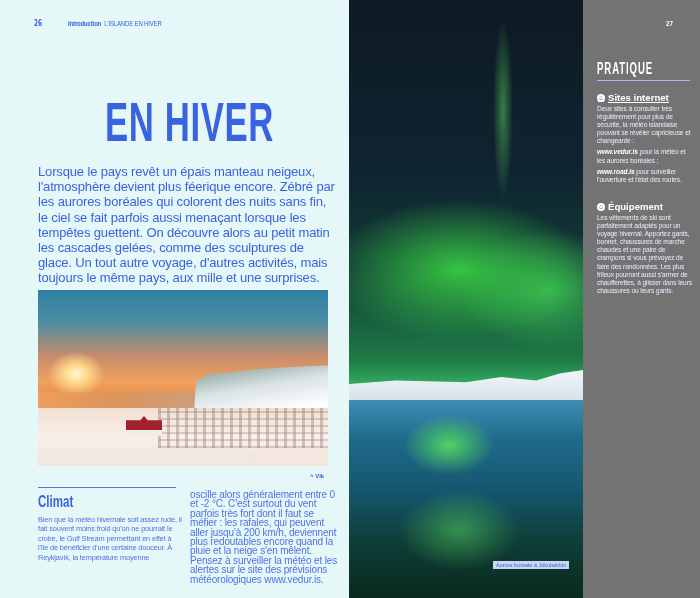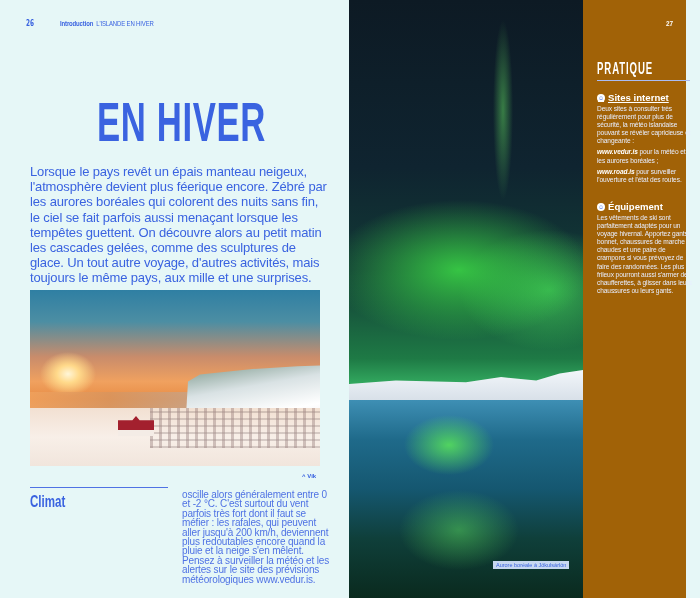--- a/index.html
+++ b/index.html
@@ -4,21 +4,21 @@
 <style>
   * { box-sizing: border-box; margin: 0; padding: 0; }
   html, body { width: 700px; height: 598px; overflow: hidden; }
   body {
     position: relative;
     background: #e6f7f7;
     font-family: "Liberation Sans", sans-serif;
     color: #3a63e0;
   }
   .page-left {
-    position: absolute; left: 0; top: 0; width: 412px; height: 598px;
+    position: absolute; left: 8px; top: 0; width: 412px; height: 598px;
     background: #e6f7f7;
     text-decoration: underline;
   }
   .folio-left {
     position: absolute; left: 26px; top: 19px;
     font-family: "DejaVu Sans Condensed", "DejaVu Sans", sans-serif;
     font-size: 8px; font-weight: bold; color: #3a63e0;
     transform: scaleX(0.8); transform-origin: left;
   }
   .running-head {
@@ -121,22 +121,22 @@
       radial-gradient(ellipse 45px 30px at 100px 45px, rgba(90,230,90,0.85), rgba(0,0,0,0) 100%),
       radial-gradient(ellipse 60px 40px at 110px 130px, rgba(90,220,90,0.5), rgba(0,0,0,0) 100%),
       linear-gradient(180deg, #3e8fb4 0%, #1f6a8a 20%, #155770 45%, #0f3f3a 70%, #0a2a1e 100%);
   }
   .aurora-caption {
     position: absolute; left: 493px; top: 561px;
     background: #c7d8f0; color: #3a63e0;
     font-size: 5.5px; padding: 1px 3px; white-space: nowrap;
   }
   .sidebar {
-    position: absolute; left: 583px; top: 0; width: 103px; height: 598px;
-    background: #a16207; color: #ffffff; padding-left: 48px;
+    position: absolute; left: 583px; top: 0; width: 117px; height: 598px;
+    background: #737373; color: #ffffff; padding-left: 48px;
   }
   .folio-right {
     position: absolute; left: 83px; top: 19px;
     font-size: 8px; font-weight: bold; color: #ffffff;
     transform: scaleX(0.8); transform-origin: left;
   }
   .pratique-heading {
     position: absolute; left: 14px; top: 60px;
     font-size: 16px; color: #ffffff; letter-spacing: 1.5px;
     transform: scaleX(0.6); transform-origin: left; white-space: nowrap;
@@ -176,20 +176,21 @@
     <div class="cliff"></div>
     <div class="snow"></div>
     <div class="village"></div>
     <div class="church"></div>
     <div class="church-base"></div>
   </div>
   <div class="photo-credit">^ Vík</div>
 
   <div class="rule-climat"></div>
   <h2 class="climat-heading">Climat</h2>
+  <p class="climat-col1">Bien que la météo hivernale soit assez rude, il fait souvent moins froid qu'on ne pourrait le croire, le Gulf Stream permettant en effet à l'île de bénéficier d'une certaine douceur. À Reykjavík, la température moyenne</p>
   <p class="climat-col2">oscille alors généralement entre 0 et -2 °C. C'est surtout du vent parfois très fort dont il faut se méfier : les rafales, qui peuvent aller jusqu'à 200 km/h, deviennent plus redoutables encore quand la pluie et la neige s'en mêlent. Pensez à surveiller la météo et les alertes sur le site des prévisions météorologiques www.vedur.is.</p>
 </div>
 
 <div class="page-right-photo">
   <div class="mountains"></div>
   <div class="water"></div>
 </div>
 <div class="aurora-caption">Aurore boréale à Jökulsárlón</div>
 
 <aside class="sidebar">

